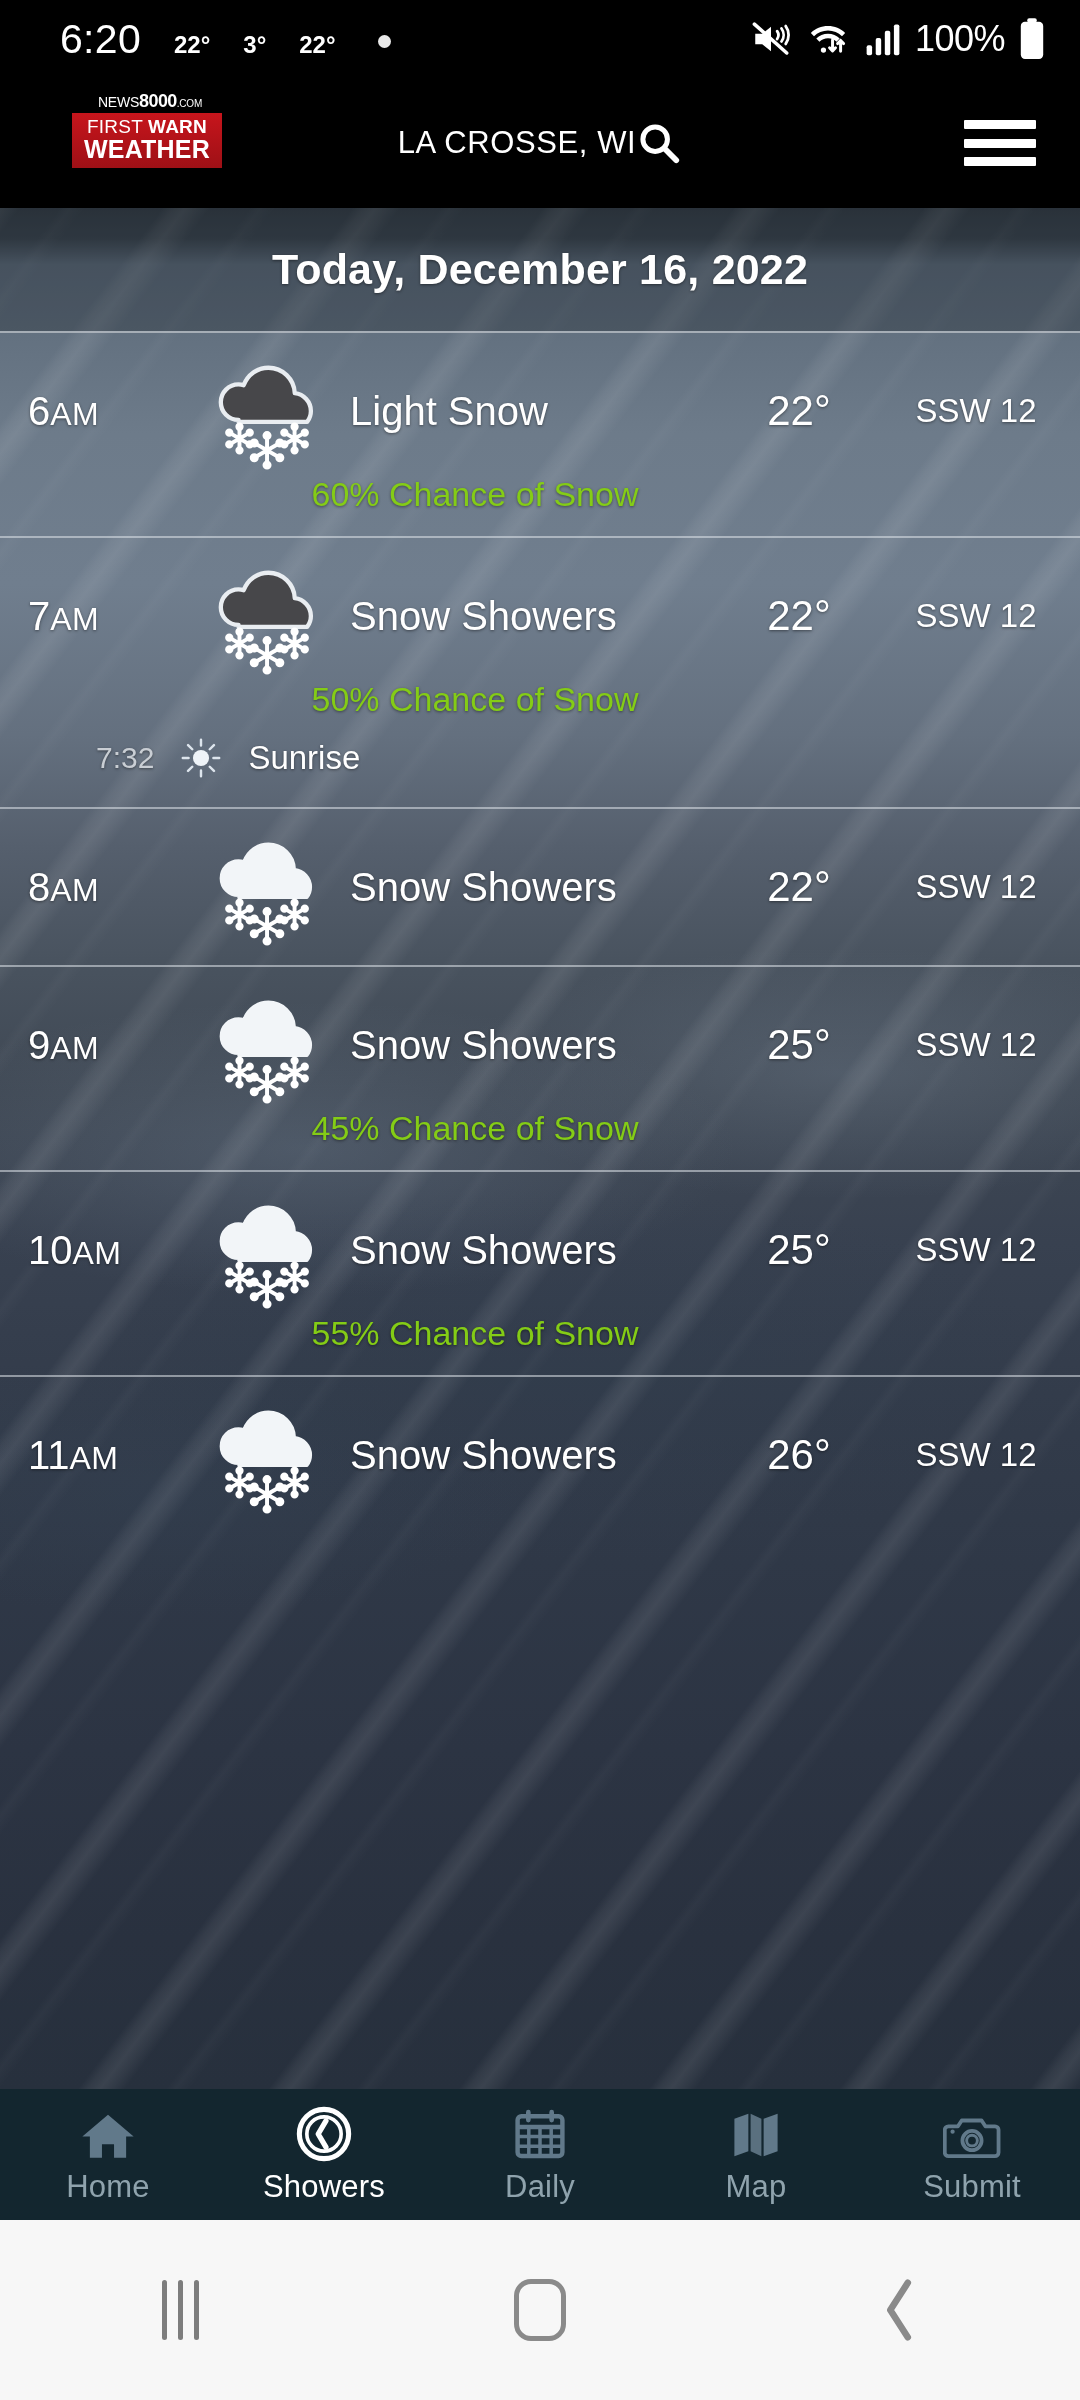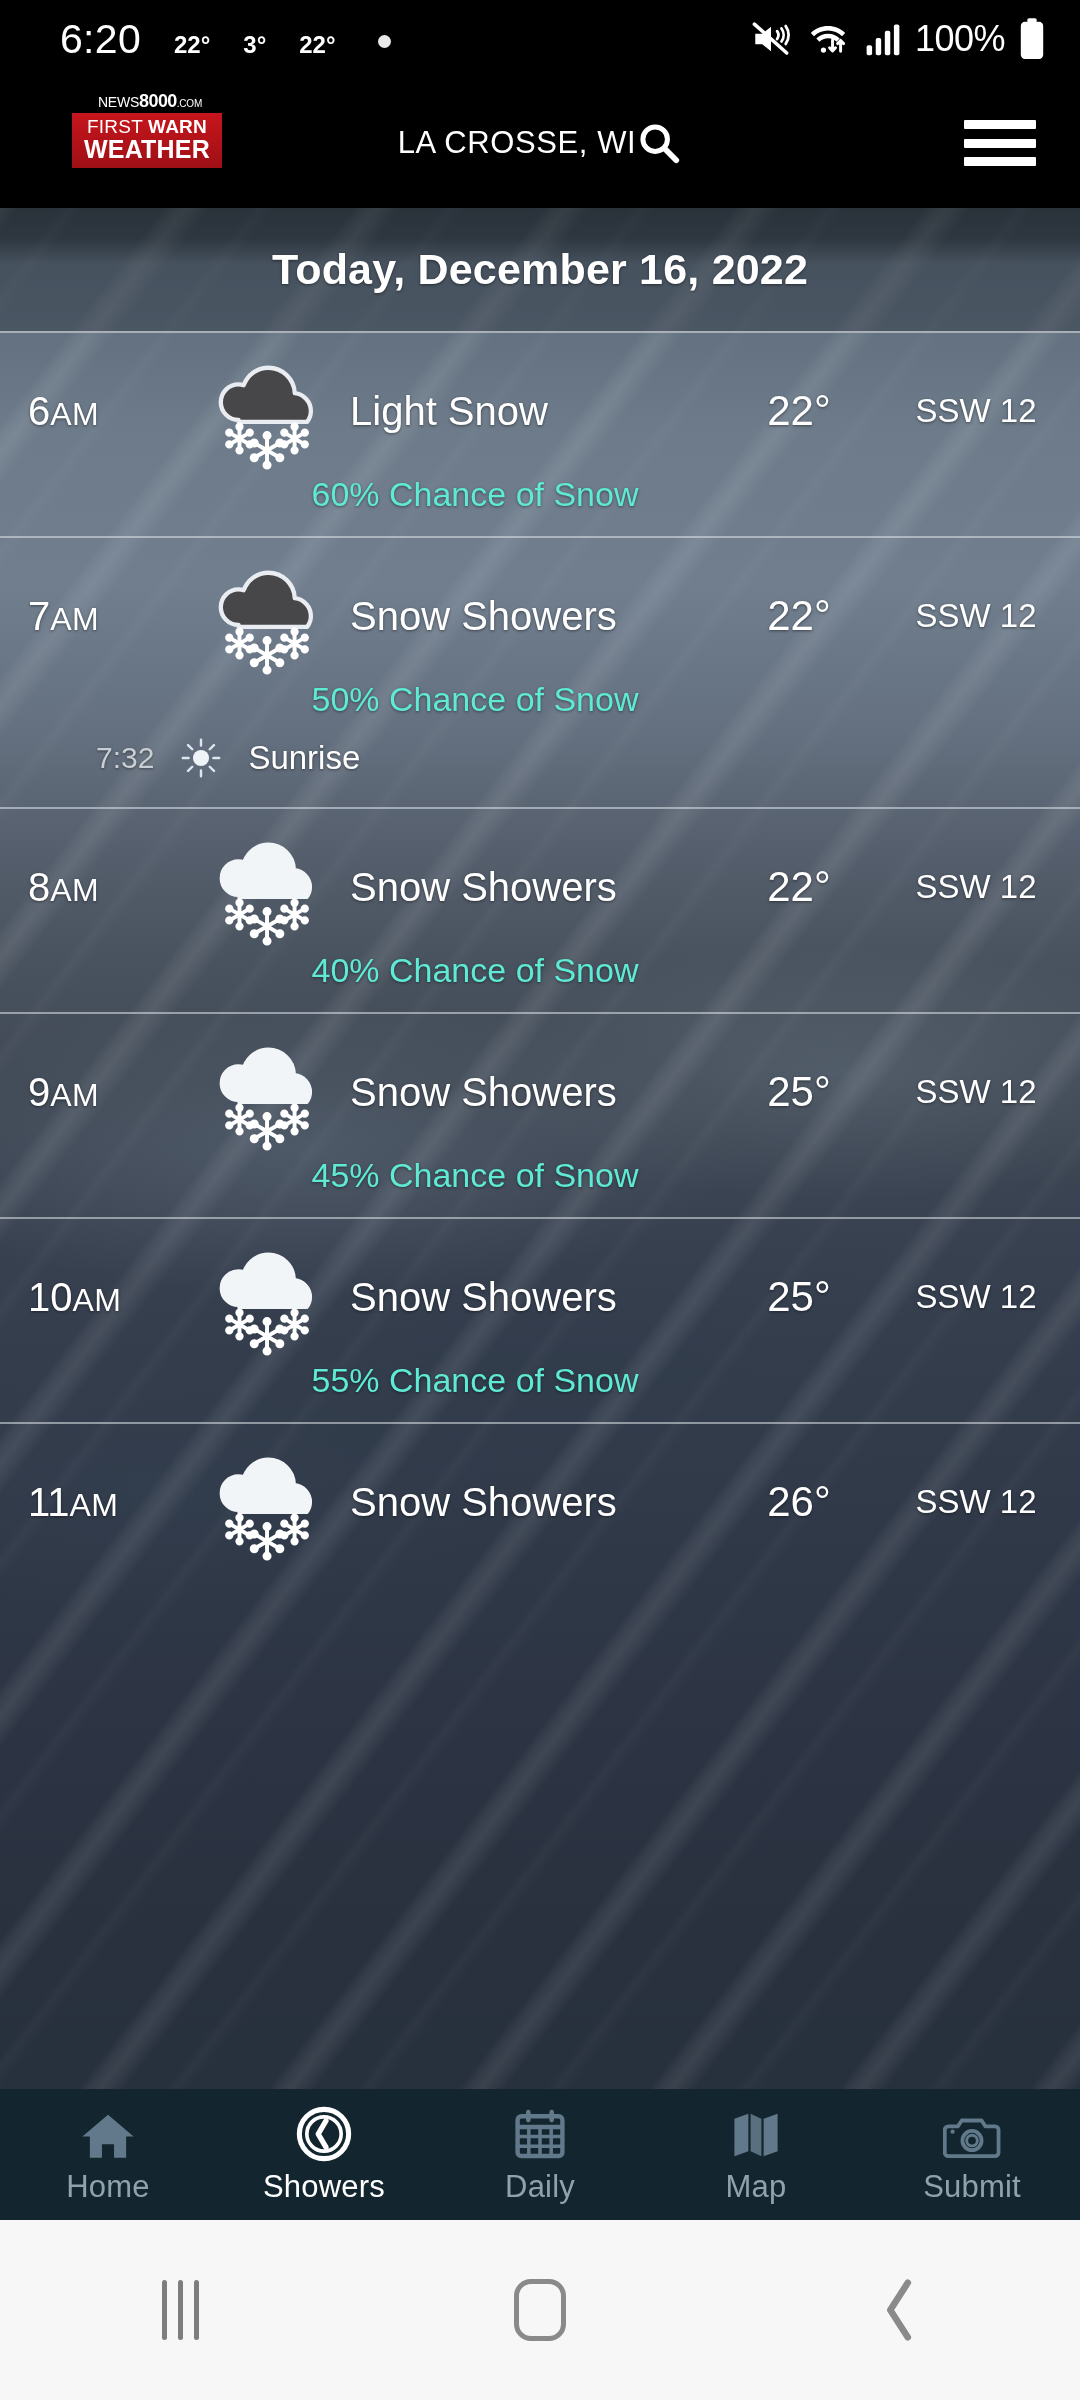--- a/index.html
+++ b/index.html
@@ -136,21 +136,21 @@
   }
   .hr-temp {
     width:182px; text-align:center; color:#fff; font-size:42px; font-weight:400;
     text-shadow:0 1px 3px rgba(0,0,0,.45);
   }
   .hr-wind {
     width:190px; text-align:center; color:#fff; font-size:33px; font-weight:400;
     padding-right:18px; text-shadow:0 1px 3px rgba(0,0,0,.45);
   }
   .hr-chance {
-    text-align:center; color:#5eead4; font-size:34px; font-weight:400;
+    text-align:center; color:#84cc16; font-size:34px; font-weight:400;
     padding-bottom:22px; margin-top:-14px; padding-right:130px;
     text-shadow:0 1px 3px rgba(0,0,0,.45);
   }
   .hr-astro {
     display:flex; align-items:center; gap:26px;
     padding:0 0 28px 96px; margin-top:-4px;
   }
   .astro-time { color:#c9ced4; font-size:30px; text-shadow:0 1px 3px rgba(0,0,0,.45); }
   .astro-label { color:#fff; font-size:33px; text-shadow:0 1px 3px rgba(0,0,0,.45); }
 
@@ -387,21 +387,20 @@
                   <circle cx="-5.2" cy="3" r="1.1"></circle>
                     <circle cx="5.2" cy="-3" r="1.1"></circle>
                 </g>
               </g>
             </svg>
           </div>
           <div class="hr-cond">Snow Showers</div>
           <div class="hr-temp">22°</div>
           <div class="hr-wind">SSW 12</div>
         </div>
-        <div class="hr-chance">40% Chance of Snow</div>
       </div>
 
       <div class="hour-row">
         <div class="hr-main">
           <div class="hr-time"><span>9</span><span class="ampm">AM</span></div>
           <div class="hr-icon">
             <svg width="126" height="118" viewBox="0 0 64 60">
               <path d="M16.5 34.5c-5 0-9-4-9-9s4-9 9-9c.9 0 1.8.15 2.6.4C21.2 11.6 26 8 31.7 8c7.2 0 13.1 5.7 13.4 12.9 4.6.5 8.2 4.4 8.2 9.1 0 2.1-.7 4-1.9 5.5H16.5z" fill="#f2f5f8" stroke="#f2f5f8" stroke-width="1.2" stroke-linejoin="round"></path>
               <g stroke="#fff" stroke-width="2" stroke-linecap="round" fill="#fff">
                 <g transform="translate(17,44)">

